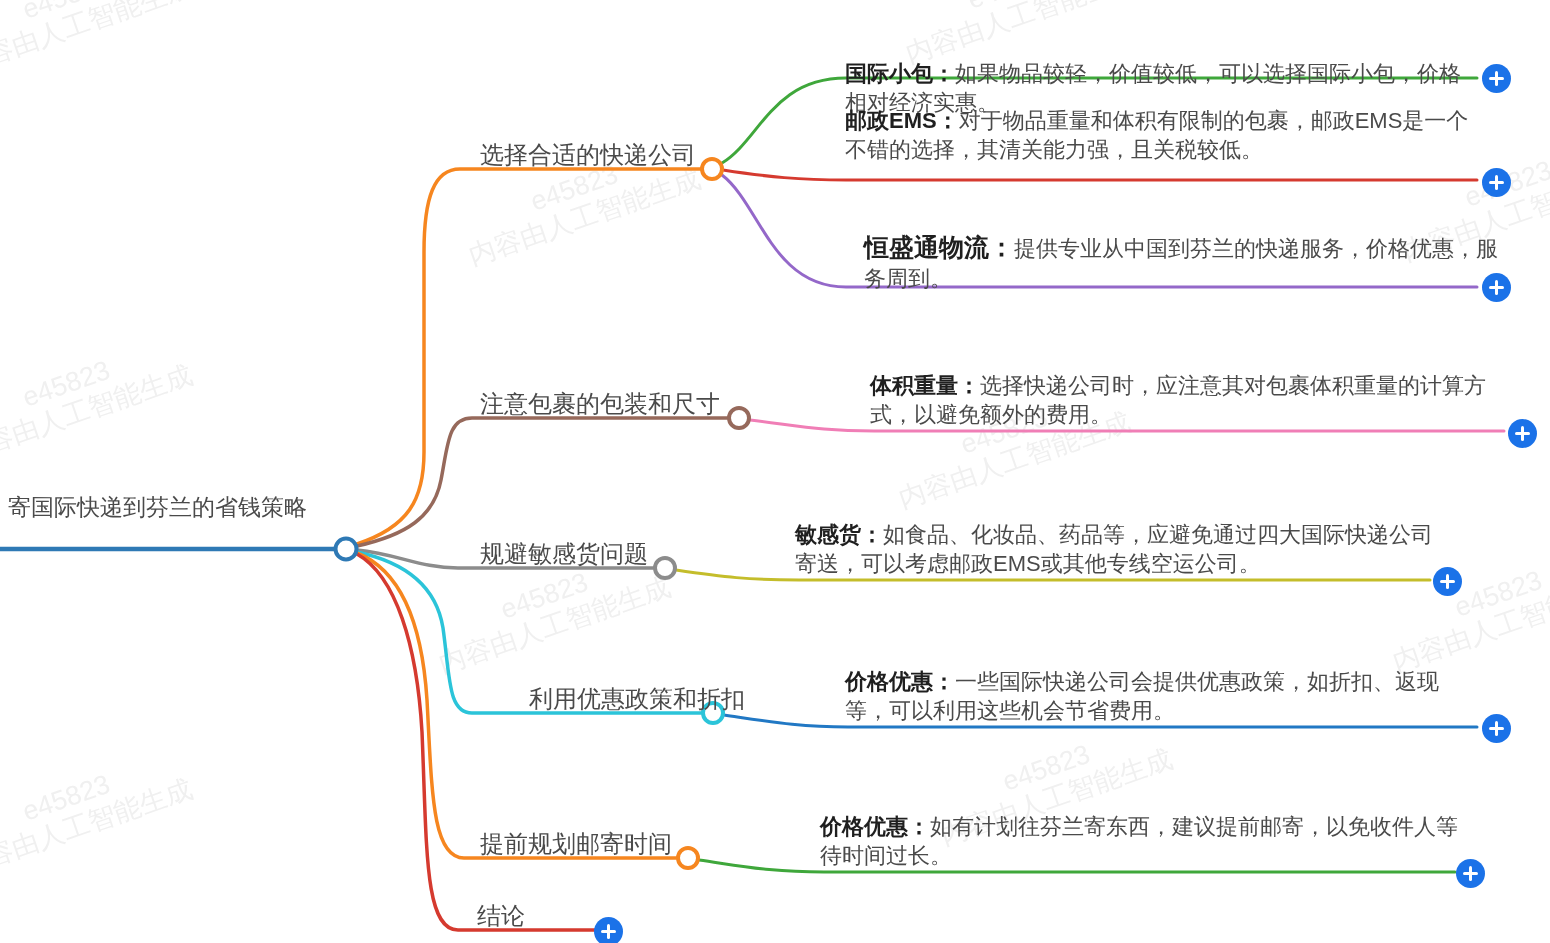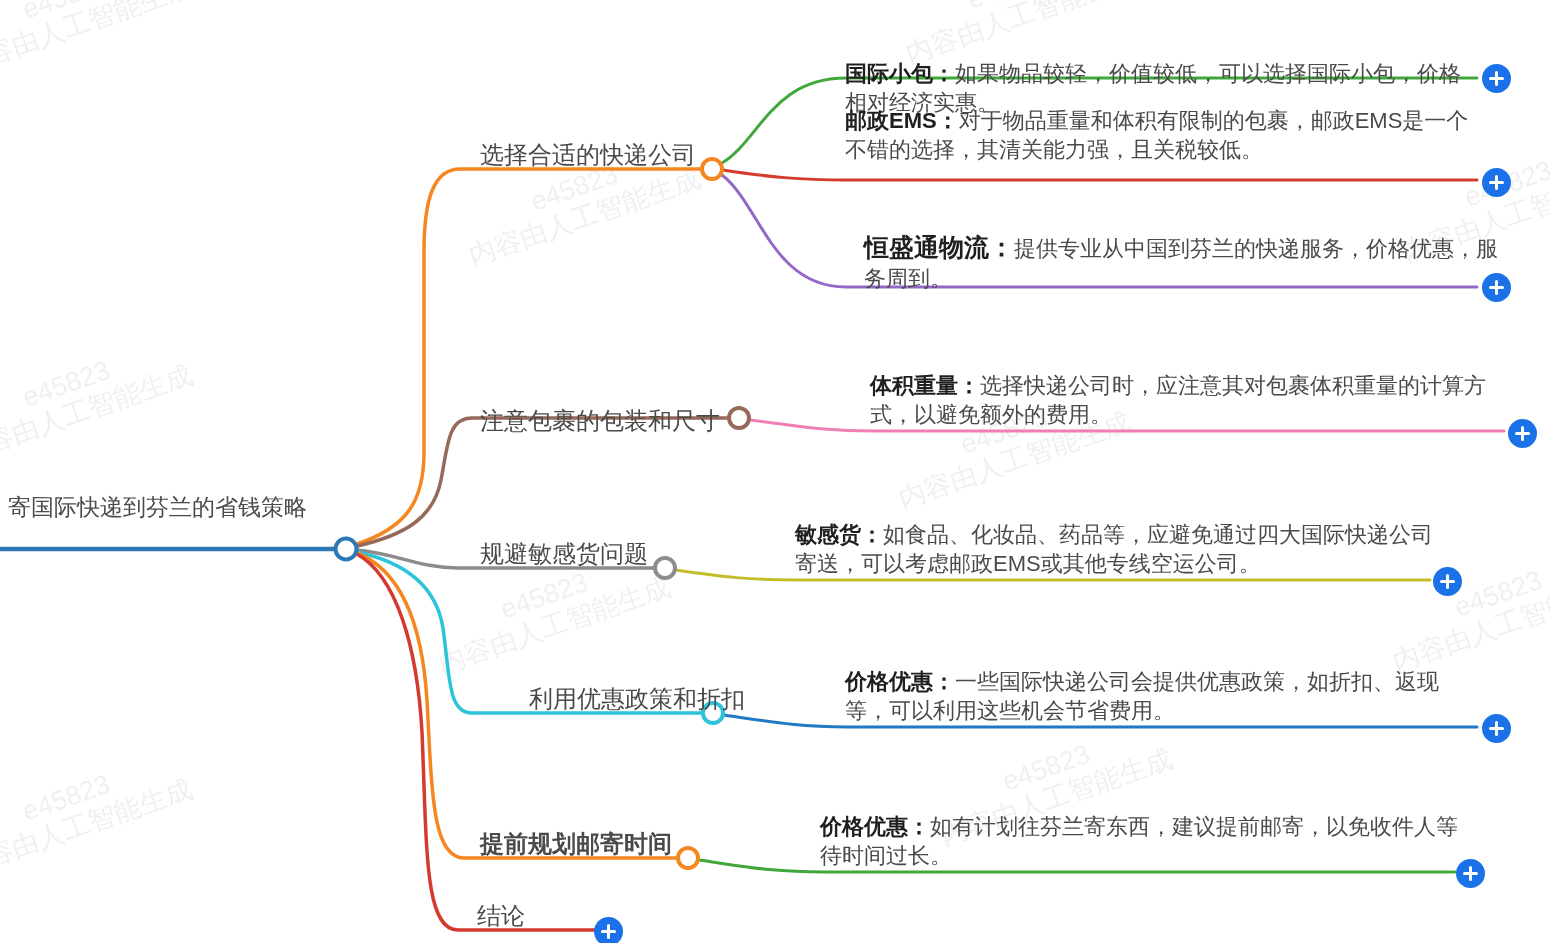--- a/index.html
+++ b/index.html
@@ -77,24 +77,24 @@
     <circle class="node c-orange" cx="712" cy="169" r="10"></circle>
     <circle class="node c-brown" cx="739" cy="418" r="10"></circle>
     <circle class="node c-gray" cx="665" cy="568" r="10"></circle>
     <circle class="node c-cyan" cx="713" cy="713" r="10"></circle>
     <circle class="node c-orange" cx="688" cy="858" r="10"></circle>
   </svg>
 
   <div class="txt root-topic" style="left:8px;top:492px;">寄国际快递到芬兰的省钱策略</div>
 
   <div class="txt topic" style="left:480px;top:139px;">选择合适的快递公司</div>
-  <div class="txt topic" style="left:480px;top:405px;">注意包裹的包装和尺寸</div>
+  <div class="txt topic" style="left:480px;top:388px;">注意包裹的包装和尺寸</div>
   <div class="txt topic" style="left:480px;top:538px;">规避敏感货问题</div>
   <div class="txt topic" style="left:500px;top:683px;margin-left:29px;">利用优惠政策和折扣</div>
-  <div class="txt topic" style="left:480px;top:828px;font-weight:bold;">提前规划邮寄时间</div>
+  <div class="txt topic" style="left:480px;top:828px;">提前规划邮寄时间</div>
   <div class="txt topic" style="left:477px;top:900px;">结论</div>
 
   <div class="leaf" style="left:845px;top:18px;width:636px;margin-top:41px;">
     <span class="lbl">国际小包：</span><span>如果物品较轻，价值较低，可以选择国际小包，价格相对经济实惠。</span>
   </div>
   <div class="leaf" style="left:845px;top:106px;width:636px;">
     <span class="lbl">邮政EMS：</span><span>对于物品重量和体积有限制的包裹，邮政EMS是一个不错的选择，其清关能力强，且关税较低。</span>
   </div>
   <div class="leaf big-label" style="left:845px;top:232px;width:636px;margin-left:19px;">
     <span class="lbl">恒盛通物流：</span><span>提供专业从中国到芬兰的快递服务，价格优惠，服务周到。</span>

